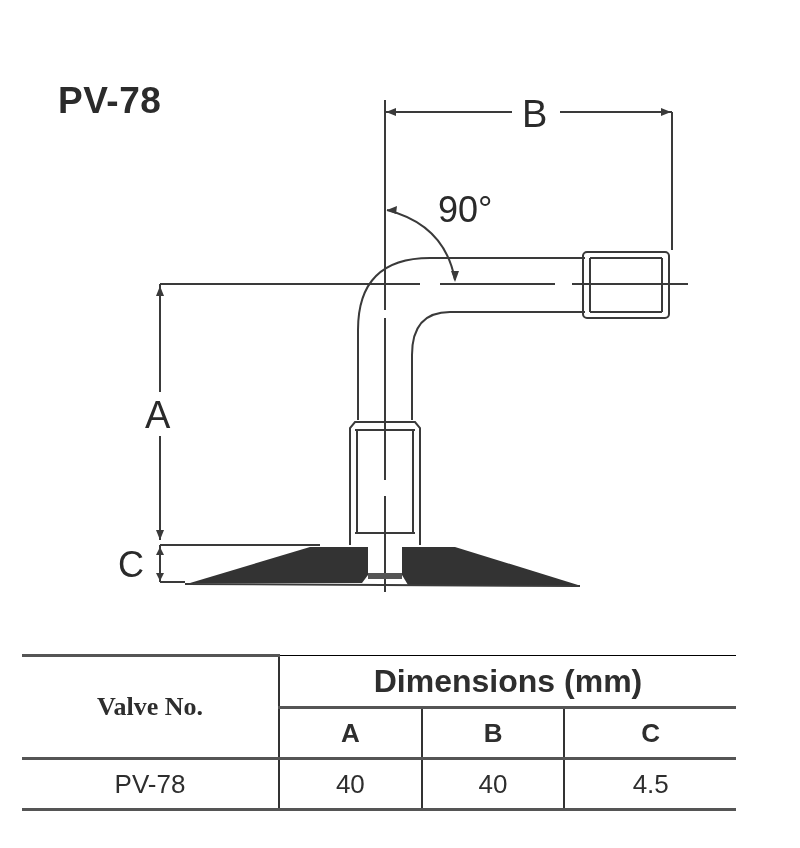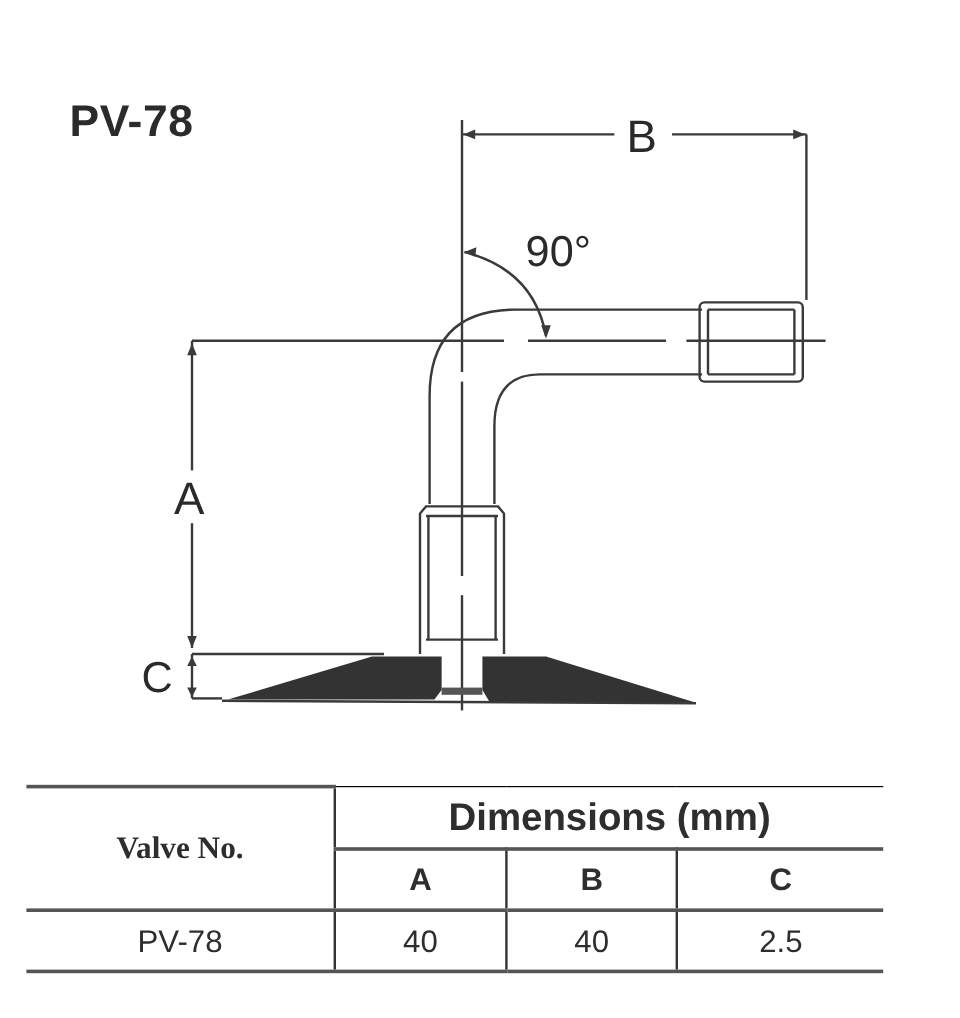--- a/index.html
+++ b/index.html
@@ -106,16 +106,16 @@
   </tr>
   <tr>
     <th class="hdr-col col-sep">A</th>
     <th class="hdr-col col-sep">B</th>
     <th class="hdr-col">C</th>
   </tr>
   <tr>
     <td class="row-cell col-sep">PV-78</td>
     <td class="row-cell col-sep">40</td>
     <td class="row-cell col-sep">40</td>
-    <td class="row-cell">2.5</td>
+    <td class="row-cell">4.5</td>
   </tr>
 </tbody>
   </table>
 
 </body></html>

